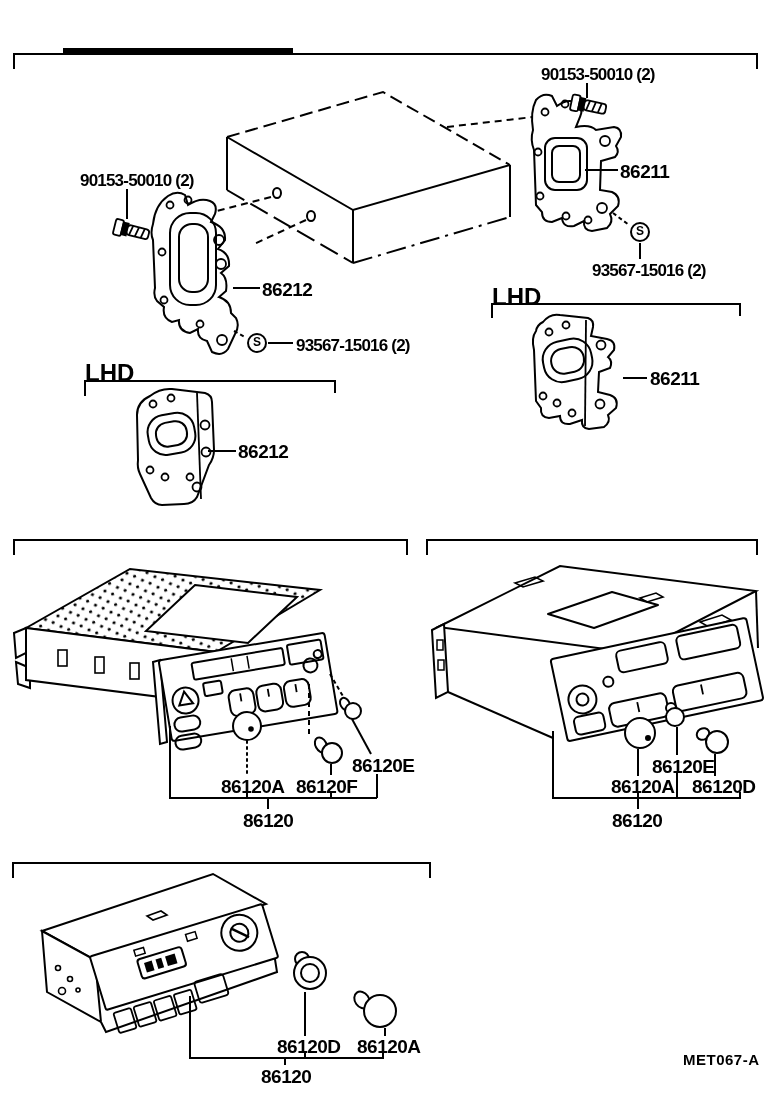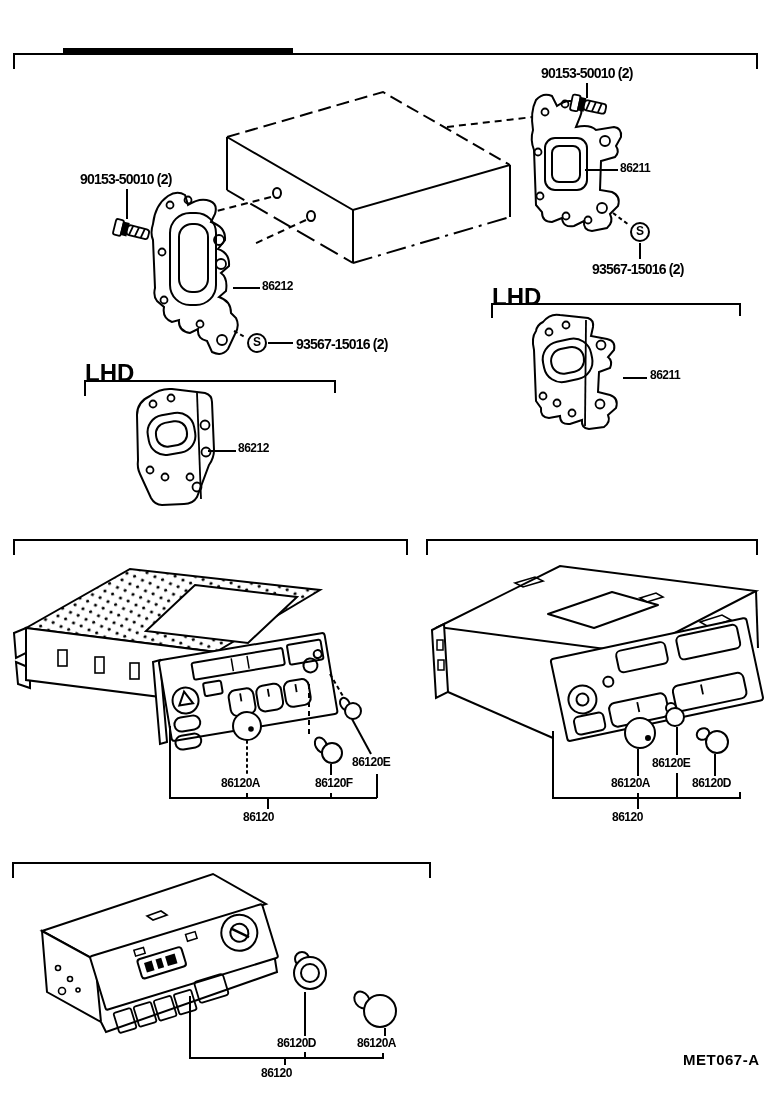--- a/index.html
+++ b/index.html
@@ -1,21 +1,21 @@
 <!DOCTYPE html>
 <html><head>
 <meta charset="utf-8">
 <style>
   html,body{margin:0;padding:0;background:#fff;}
   #page{position:relative;width:784px;height:1118px;background:#fff;overflow:hidden;
         font-family:"Liberation Sans",sans-serif;}
   svg{position:absolute;left:0;top:0;}
-  .lbl{position:absolute;font-weight:700;font-size:12px;line-height:1;color:#000;
+  .lbl{position:absolute;font-weight:700;font-size:19px;line-height:1;color:#000;
        letter-spacing:-0.5px;white-space:nowrap;}
-  .lbl.long{font-size:14px;letter-spacing:-0.8px;}
+  .lbl.long{font-size:17px;letter-spacing:-0.8px;}
   .lbl.lhd{font-size:24px;letter-spacing:0;}
   .lbl.code{font-size:15px;letter-spacing:0.5px;}
   .scode{position:absolute;width:20px;height:20px;border:2px solid #000;border-radius:50%;
          box-sizing:border-box;font-weight:700;font-size:12px;line-height:15px;
          text-align:center;color:#000;background:#fff;}
 </style>
 </head>
 <body>
 
 <div id="page">
@@ -321,21 +321,21 @@
 <div class="lbl lhd" style="left:85px;top:361px">LHD</div>
 <div class="lbl lhd" style="left:492px;top:285px">LHD</div>
 <div class="lbl" style="left:238px;top:442px">86212</div>
 <div class="lbl" style="left:650px;top:369px">86211</div>
 
 <div class="scode" style="left:247px;top:333px">S</div>
 <div class="scode" style="left:630px;top:222px">S</div>
 
 <div class="lbl" style="left:352px;top:756px">86120E</div>
 <div class="lbl" style="left:221px;top:777px">86120A</div>
-<div class="lbl" style="left:315px;top:777px">86120F</div>
+<div class="lbl" style="left:296px;top:777px">86120F</div>
 <div class="lbl" style="left:243px;top:811px">86120</div>
 
 <div class="lbl" style="left:652px;top:757px">86120E</div>
 <div class="lbl" style="left:611px;top:777px">86120A</div>
 <div class="lbl" style="left:692px;top:777px">86120D</div>
 <div class="lbl" style="left:612px;top:811px">86120</div>
 
 <div class="lbl" style="left:277px;top:1037px">86120D</div>
 <div class="lbl" style="left:357px;top:1037px">86120A</div>
 <div class="lbl" style="left:261px;top:1067px">86120</div>

